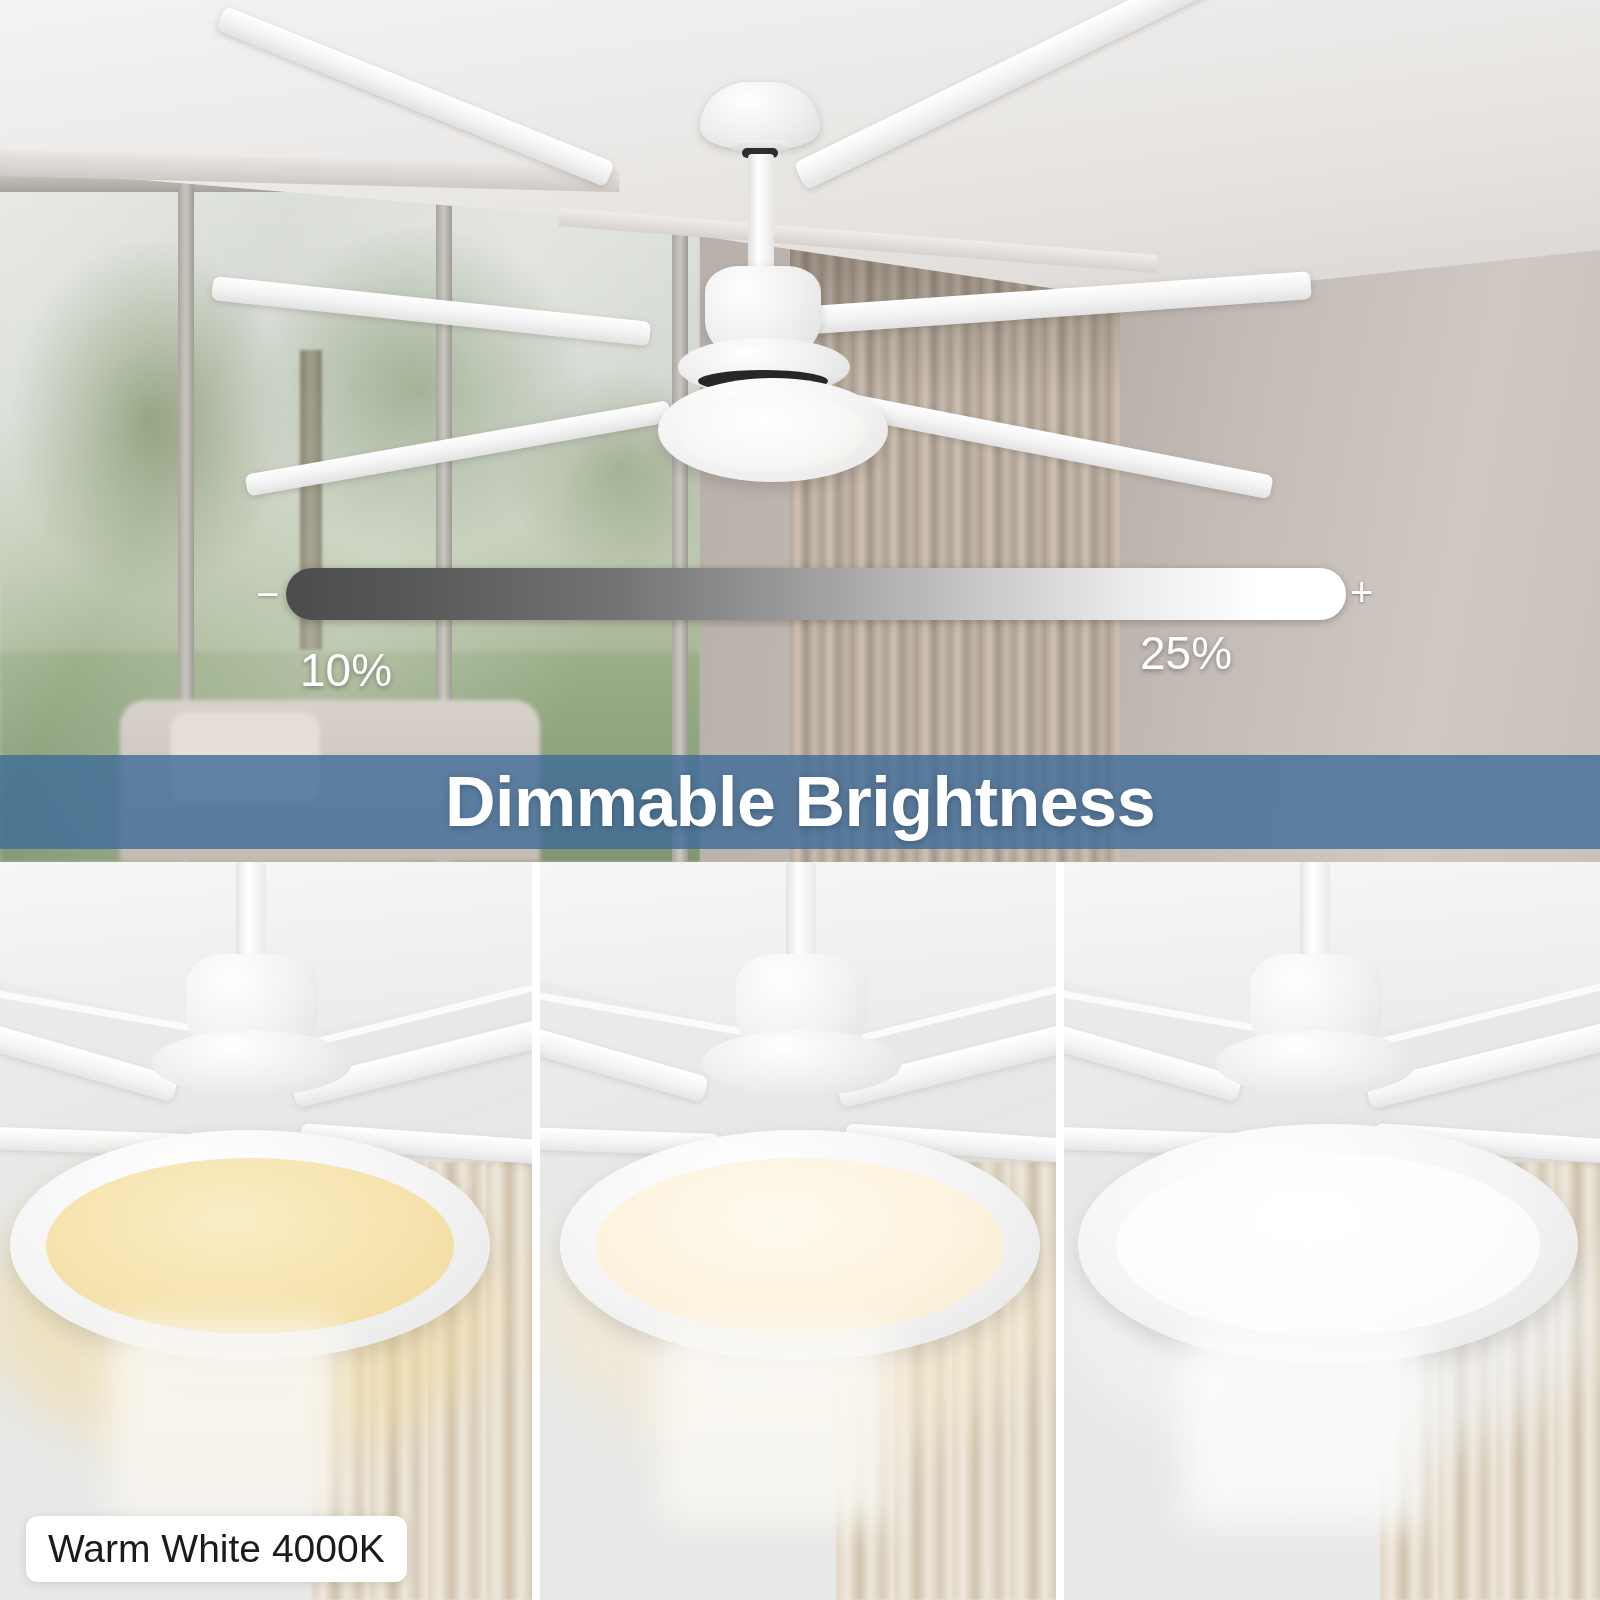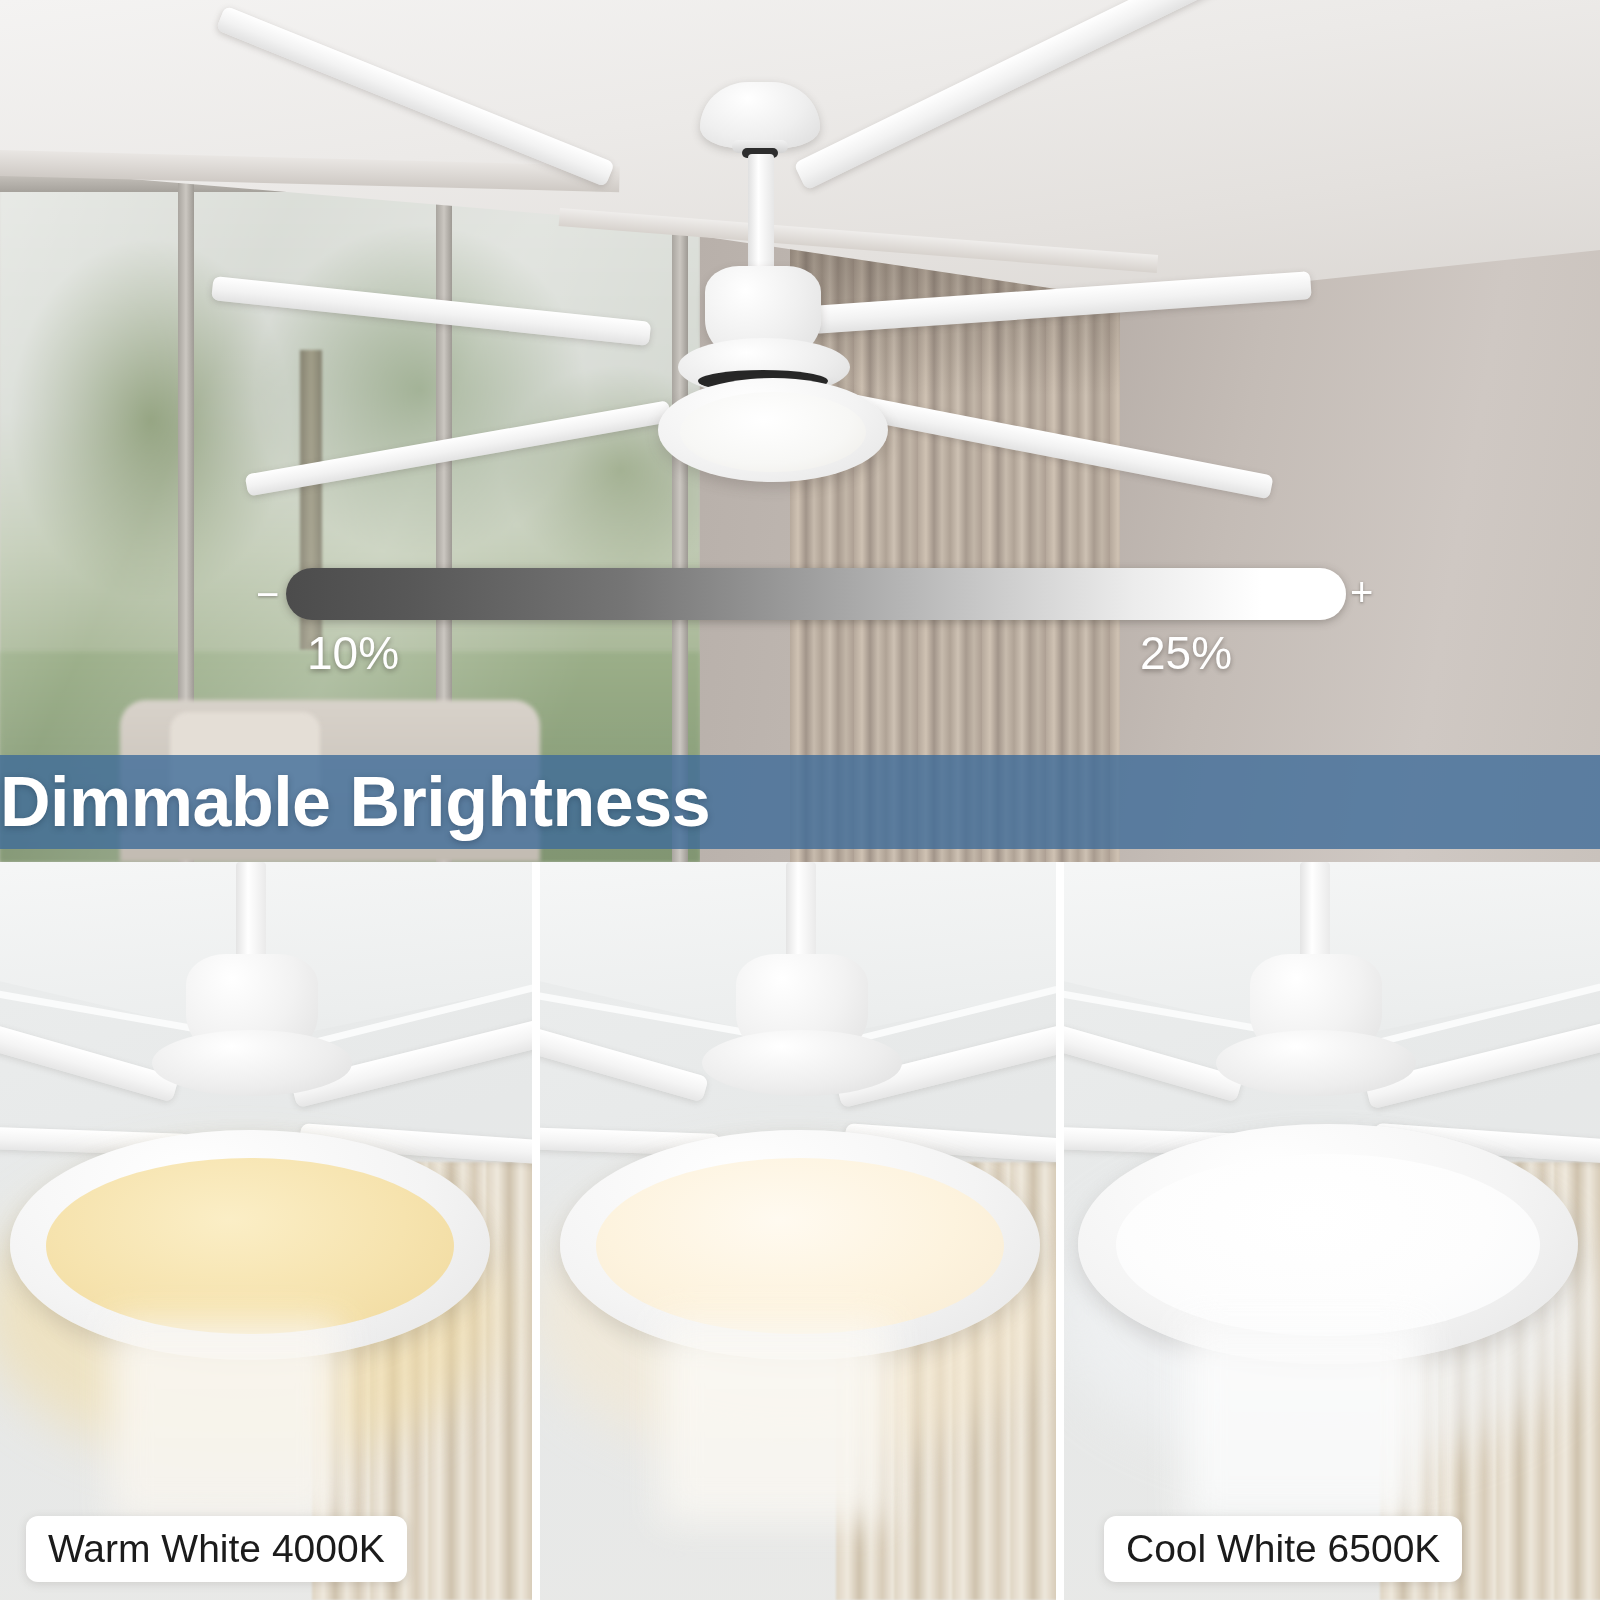--- a/index.html
+++ b/index.html
@@ -94,26 +94,26 @@
   .slider-wrap{position:absolute;left:256px;top:560px;width:1120px;height:120px;}
   .slider-track{position:absolute;left:30px;top:8px;width:1060px;height:52px;border-radius:26px;
     background:linear-gradient(90deg,#4c4c4c 0%,#585858 12%,#757575 32%,#a0a0a0 50%,#c9c9c9 66%,#ececec 80%,#ffffff 92%,#ffffff 100%);
     box-shadow:0 2px 8px rgba(60,55,50,.35);}
   .minus,.plus{position:absolute;color:#ffffff;font-size:40px;line-height:52px;font-weight:400;
     text-shadow:0 1px 3px rgba(60,55,50,.5);}
   .minus{left:0px;top:8px;}
   .plus{left:1094px;top:6px;}
   .pct{position:absolute;top:66px;color:#ffffff;font-size:46px;font-weight:400;
     text-shadow:0 2px 5px rgba(50,45,40,.45);}
-  .pct-lo{left:51px;}
+  .pct-lo{left:44px;margin-top:17px;}
   .pct-hi{left:884px;}
 
   
   .banner{position:absolute;left:0;top:755px;width:1600px;height:94px;
-    background:rgba(62,108,152,.80);display:flex;align-items:center;}
+    background:rgba(62,108,152,.80);display:flex;align-items:center;justify-content:center;}
   .banner-text{color:#ffffff;font-size:70px;font-weight:bold;letter-spacing:-.5px;
     text-shadow:0 2px 6px rgba(25,45,70,.35);}
 
   
   .bottom{position:absolute;left:0;top:862px;width:1600px;height:738px;display:flex;
     background:#ffffff;}
   .panel{position:relative;height:738px;overflow:hidden;
     background:linear-gradient(160deg,#eceeee 0%,#e6e8e8 45%,#e9e9e7 100%);}
   .p1{width:532px;}
   .p2{width:516px;margin-left:8px;}
@@ -271,19 +271,16 @@
       <div class="pblade" style="left:-40px;top:268px;width:230px;height:22px;transform:rotate(2deg);"></div>
       <div class="pblade" style="left:310px;top:270px;width:260px;height:24px;transform:rotate(4deg);"></div>
       <div class="pmotor" style="left:186px;top:92px;"></div>
       <div class="pbase" style="left:152px;top:168px;"></div>
 
       <div class="glow" style="left:-10px;top:300px;width:540px;height:300px;background:#f2f4f6;opacity:.65;"></div>
       <div class="pring" style="left:14px;top:262px;width:500px;height:240px;"></div>
       <div class="plens" style="left:52px;top:292px;width:424px;height:182px;background:radial-gradient(ellipse at 45% 35%,#ffffff,#fdfdfd 55%,#f7f8f9);"></div>
       <div class="spill" style="left:120px;top:462px;width:240px;height:200px;background:linear-gradient(180deg,#fdfdfd,#f9fafa);opacity:.9;"></div>
 
-      <div class="badge" style="left:40px;">
-        <span>Cool White 6500K</span>
-      </div>
     </div>
 
   </div>
 </div>
 
 </body></html>

